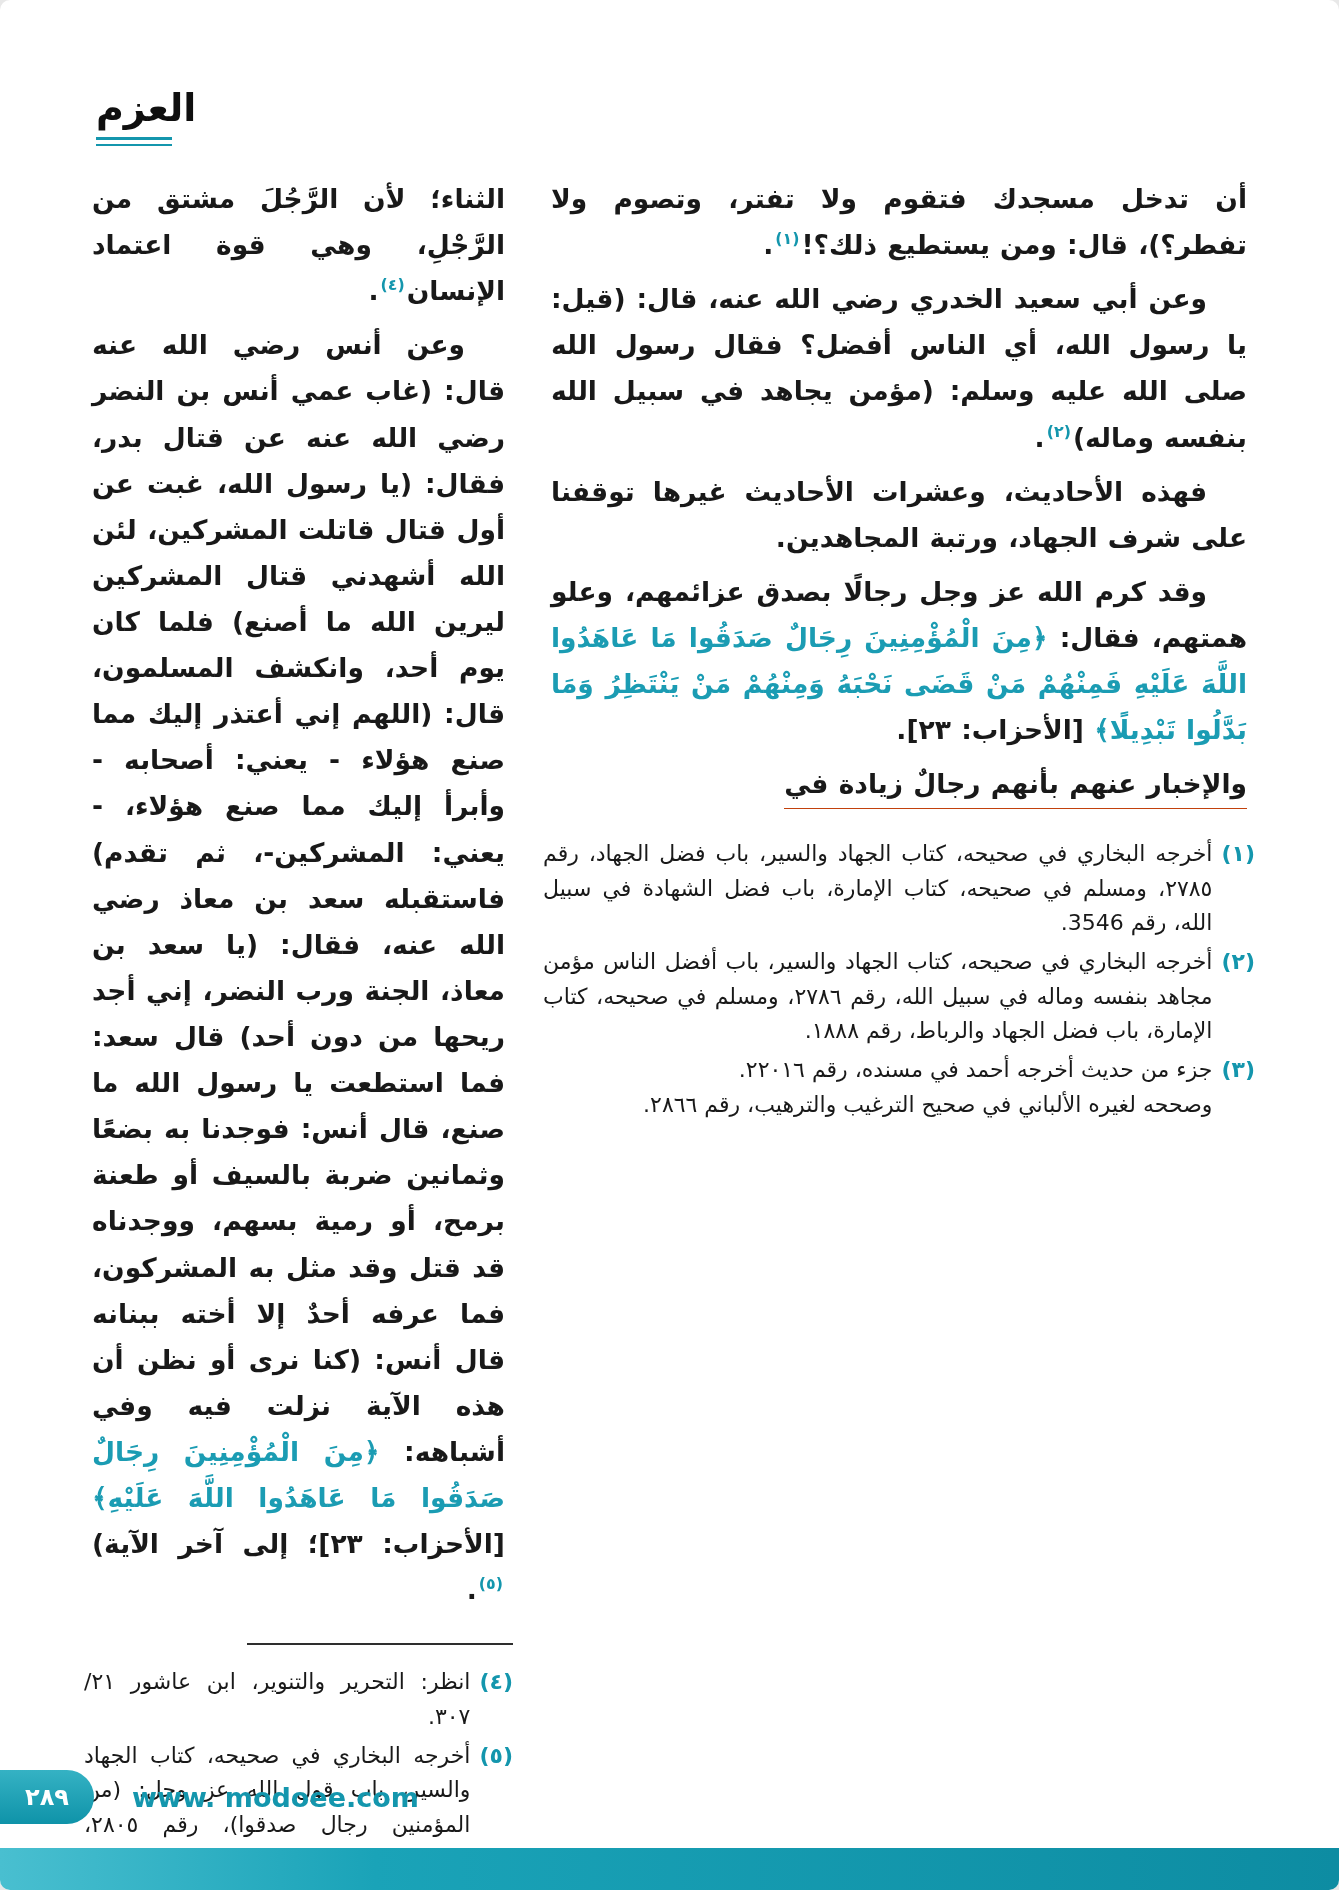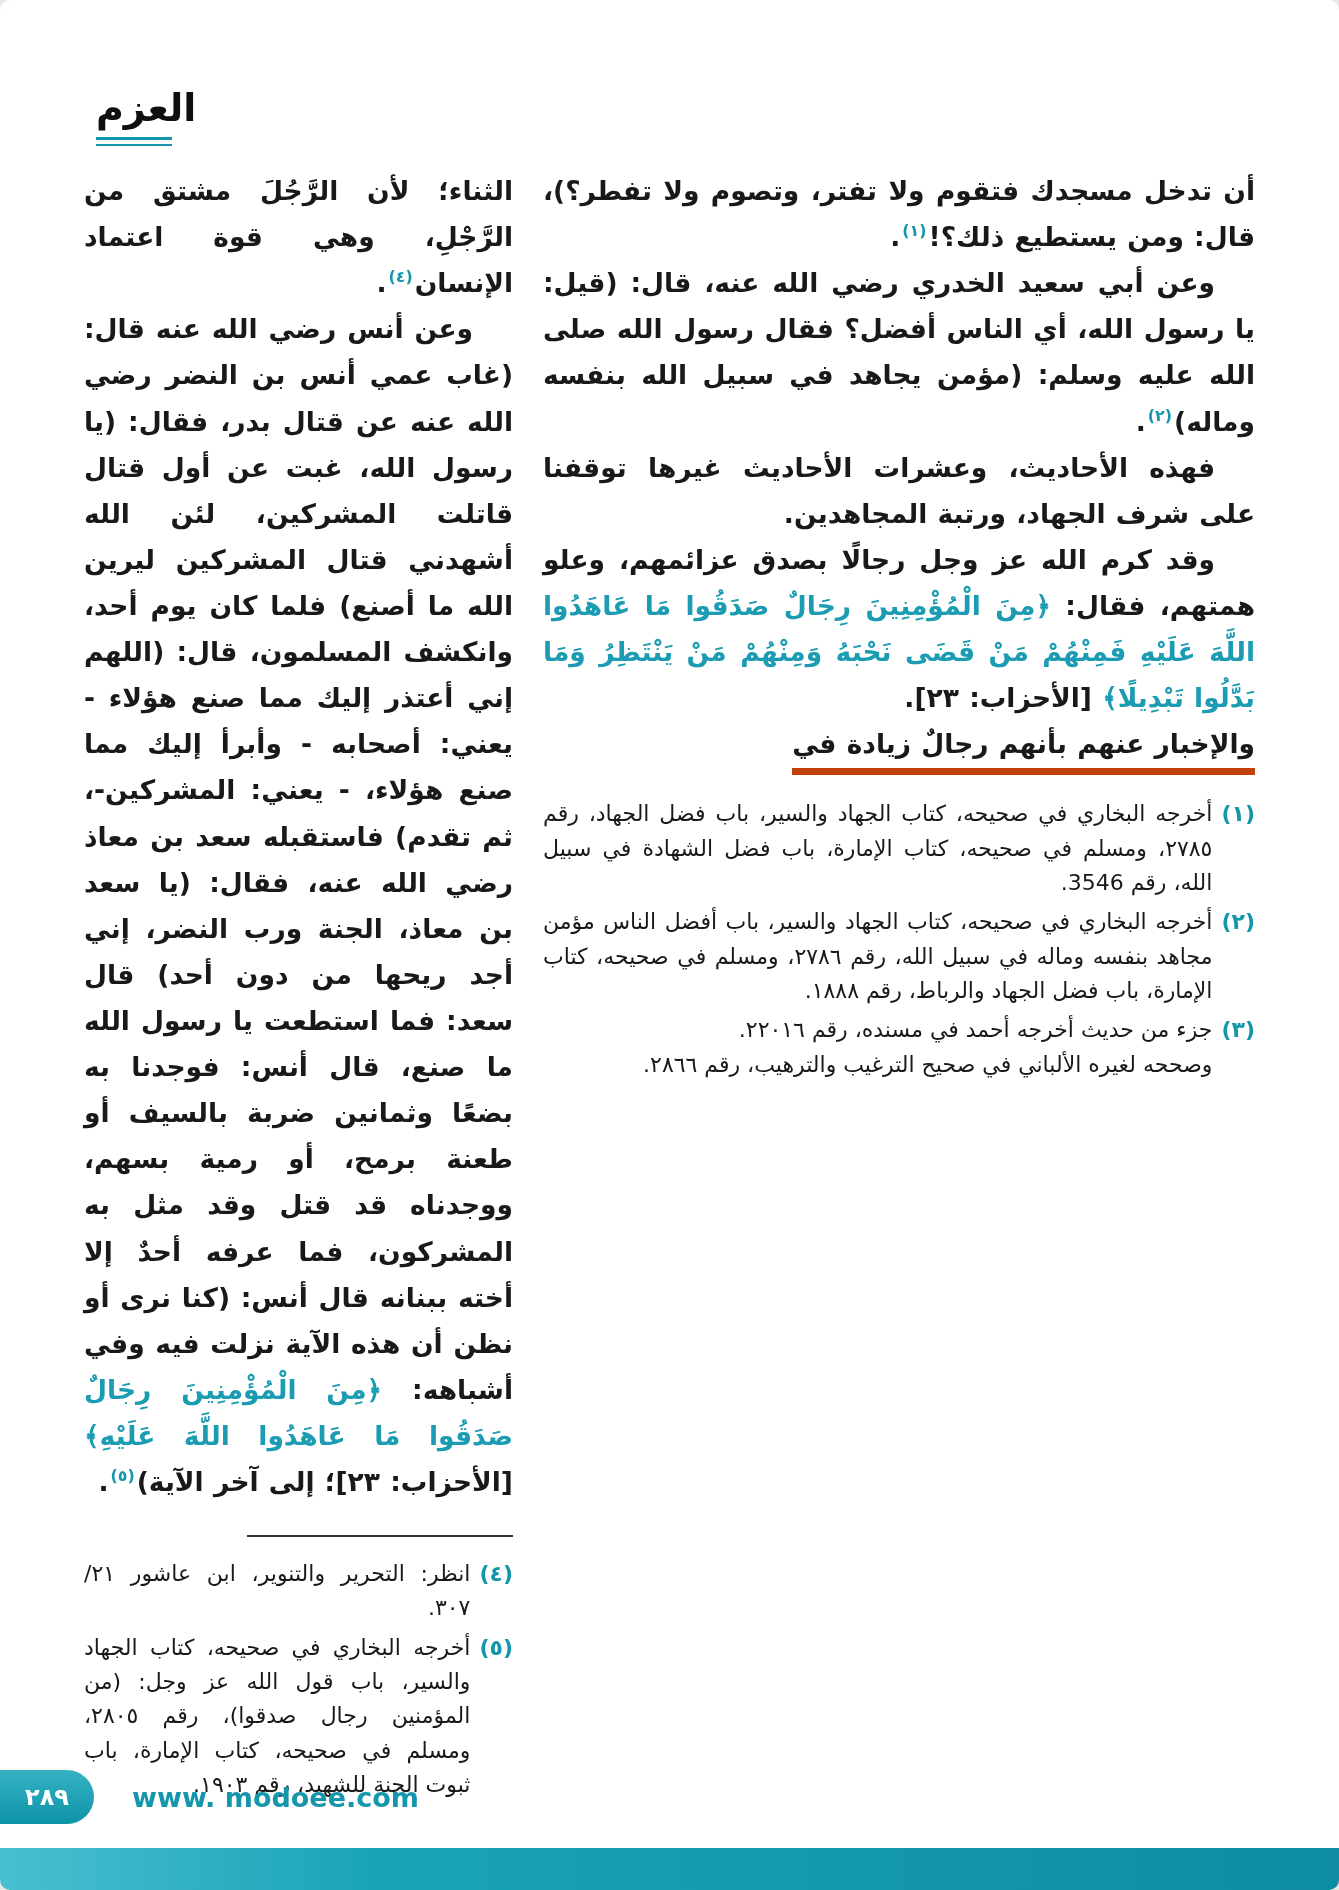--- a/index.html
+++ b/index.html
@@ -25,39 +25,39 @@
     position: absolute;
     top: 168px; left: 84px; right: 84px;
     display: flex;
     gap: 30px;
     direction: rtl;
   }
   .col-right { flex: 0 0 712px; width: 712px; }
   .col-left  { flex: 1; min-width: 0; }
 
   .para {
-    margin: 0;
+    margin: 8px;
     font-size: 26.5px;
     font-weight: bold;
     line-height: 1.74;
     text-align: justify;
     text-indent: 40px;
     word-spacing: 1px;
   }
   .para.no-indent { text-indent: 0; }
   .quran { color: #1b9cb3; }
   .fn-mark {
     color: #1496ad;
     font-size: 0.6em;
     font-weight: bold;
     vertical-align: 10px;
     padding: 0 2px;
     text-indent: 0;
   }
-  .u-span { border-bottom: 7px solid #c2410c; padding-bottom: 9px; }
+  .u-span { border-bottom: 1px solid #c2410c; padding-bottom: 9px; }
 
   .footnotes {
     margin-top: 30px;
     font-size: 22px;
     font-weight: normal;
     line-height: 1.56;
   }
   .fn-item { display: flex; gap: 9px; margin-bottom: 5px; text-align: justify; }
   .fn-num { color: #1496ad; font-weight: bold; flex: 0 0 auto; }
   .fn-text { flex: 1; min-width: 0; }

